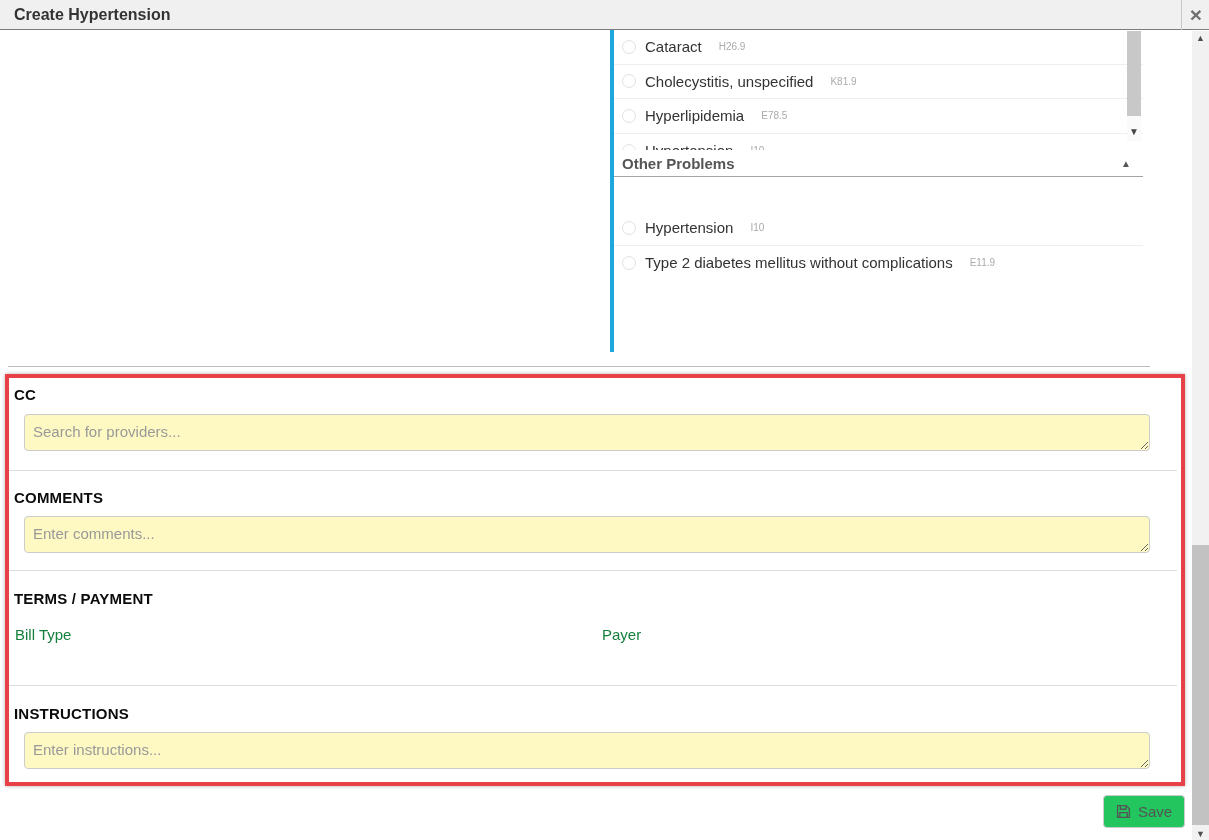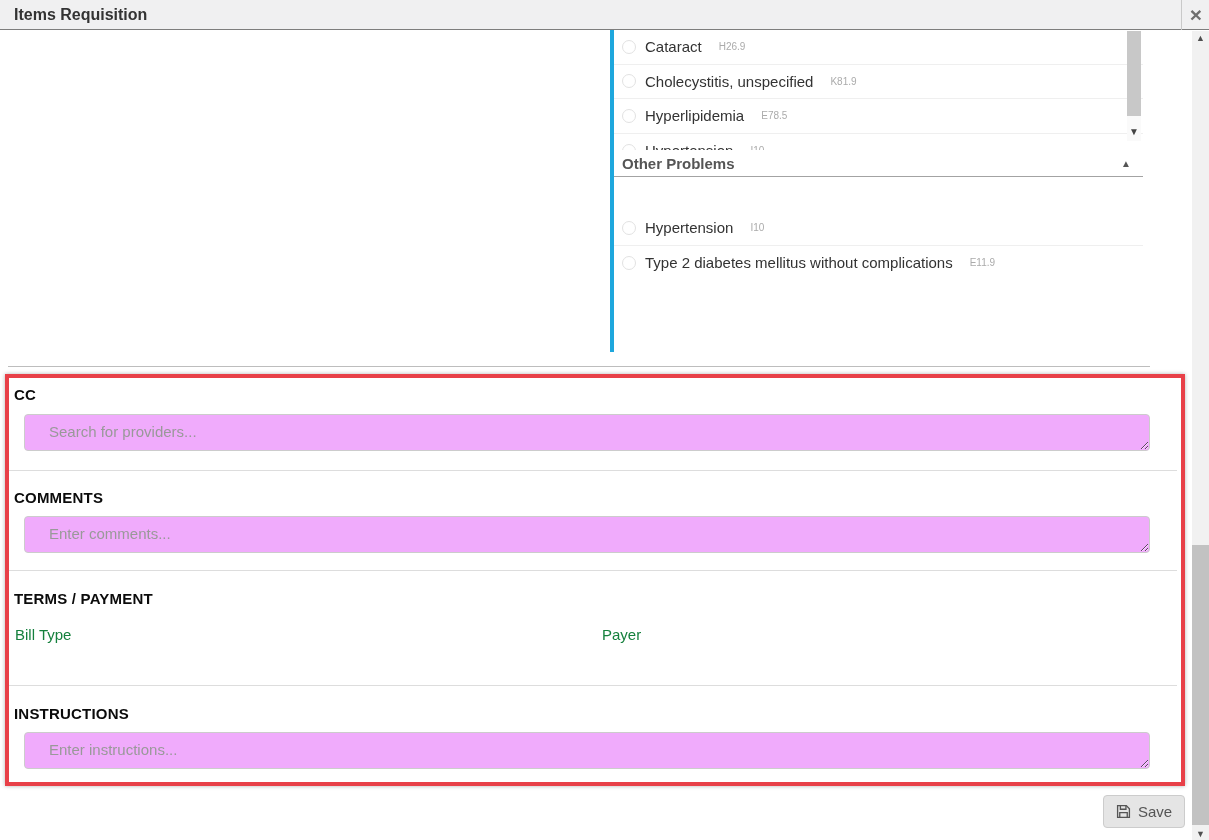--- a/index.html
+++ b/index.html
@@ -59,50 +59,50 @@
   .red-frame {
     position:absolute; left:5px; top:374px; width:1180px; height:412px;
     border:4px solid #e84048; pointer-events:none; z-index:6;
     box-shadow:0 0 4px rgba(0,0,0,0.30);
   }
   
   .form-label { position:absolute; left:14px; font-size:15px; font-weight:bold; color:#0b0b0b; line-height:18px; letter-spacing:0.2px; }
   textarea.field {
     position:absolute; left:24px; width:1126px; height:37px;
     border:1px solid #ccc; border-radius:4px; font-family:"Liberation Sans", sans-serif;
-    font-size:15px; color:#555; padding:8px 24px; background:#f0abfc; outline:none;
+    font-size:15px; color:#555; padding:8px 8px; background:#fef9c3; outline:none;
     resize:both; overflow:hidden;
   }
   textarea.field::placeholder { color:#999; opacity:1; }
   .inner-divider { position:absolute; left:9px; width:1168px; height:1px; background:#ddd; }
   .inline-label { position:absolute; font-size:15px; color:#15803d; line-height:18px; }
   .select-box {
     position:absolute; width:350px; height:34px; border:1px solid #ccc; border-radius:4px;
     background:#fff; display:flex; align-items:center; padding:0 12px; cursor:pointer;
   }
   .select-value { flex:1; font-size:15px; color:#555; }
   .select-arrows { display:flex; flex-direction:column; gap:3px; align-items:center; }
   .tri-up { width:0; height:0; border-left:4px solid transparent; border-right:4px solid transparent; border-bottom:5px solid #333; }
   .tri-down { width:0; height:0; border-left:4px solid transparent; border-right:4px solid transparent; border-top:5px solid #333; }
   
   .save-btn {
     position:absolute; left:1103px; top:795px; width:82px; height:33px;
-    background:#e5e5e5; border:1px solid #ccc; border-radius:4px;
+    background:#22c55e; border:1px solid #ccc; border-radius:4px;
     display:flex; align-items:center; justify-content:center; gap:7px;
     font-size:15px; color:#555; cursor:pointer;
   }
   .save-btn svg { display:block; }
 </style>
 </head>
 <body>
 
 <div class="page">
 
   <div class="modal-header">
-    <div class="modal-title">Items Requisition</div>
+    <div class="modal-title">Create Hypertension</div>
     <div class="header-sep"></div>
     <div class="close-btn">×</div>
   </div>
 
   <div class="main-scrollbar">
     <div class="arrow-up">▲</div>
     <div class="thumb"></div>
     <div class="arrow-down">▼</div>
   </div>
 

